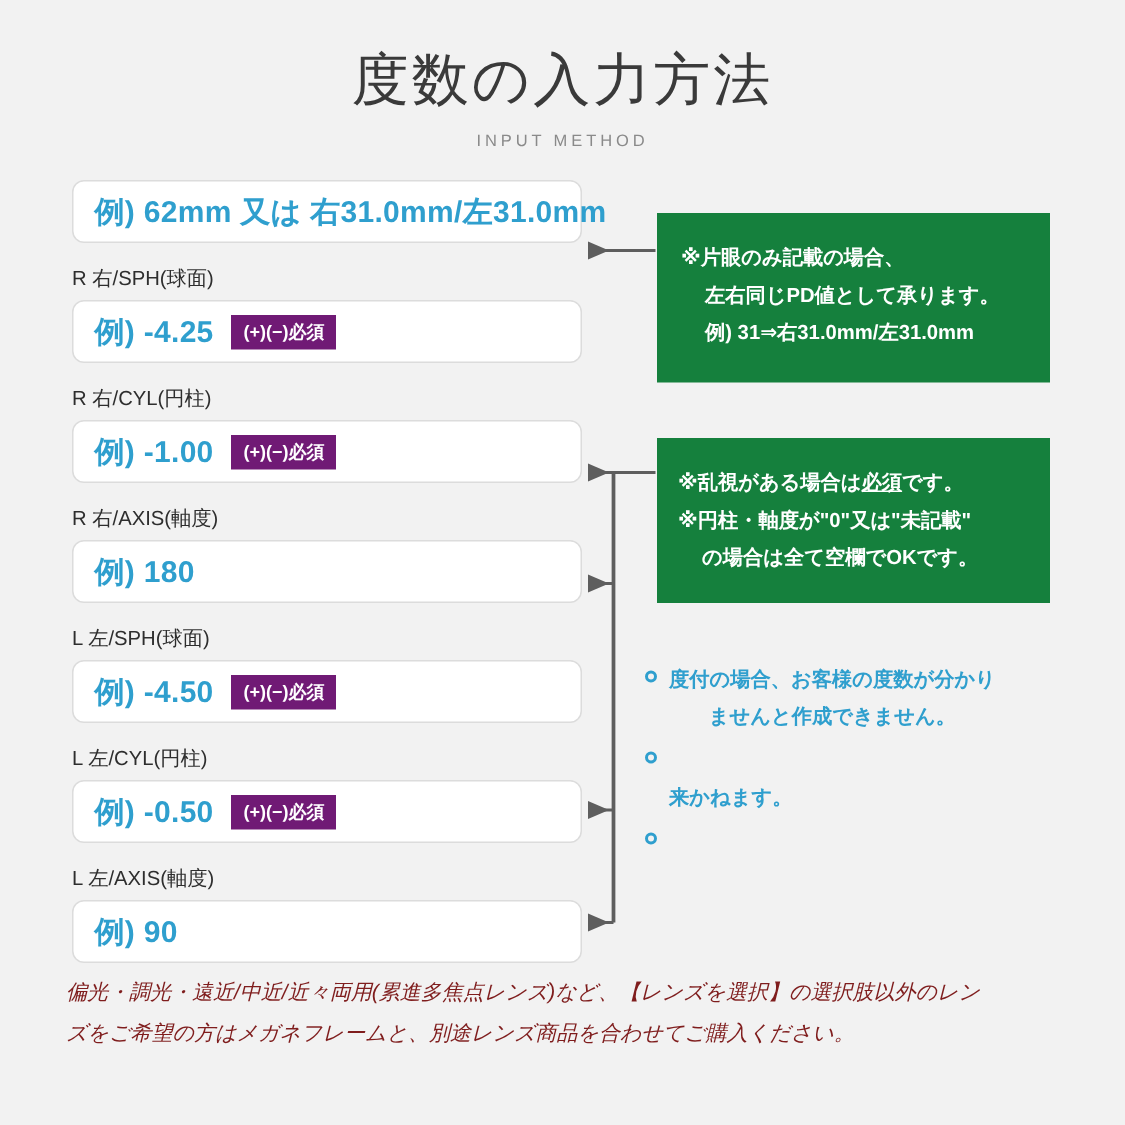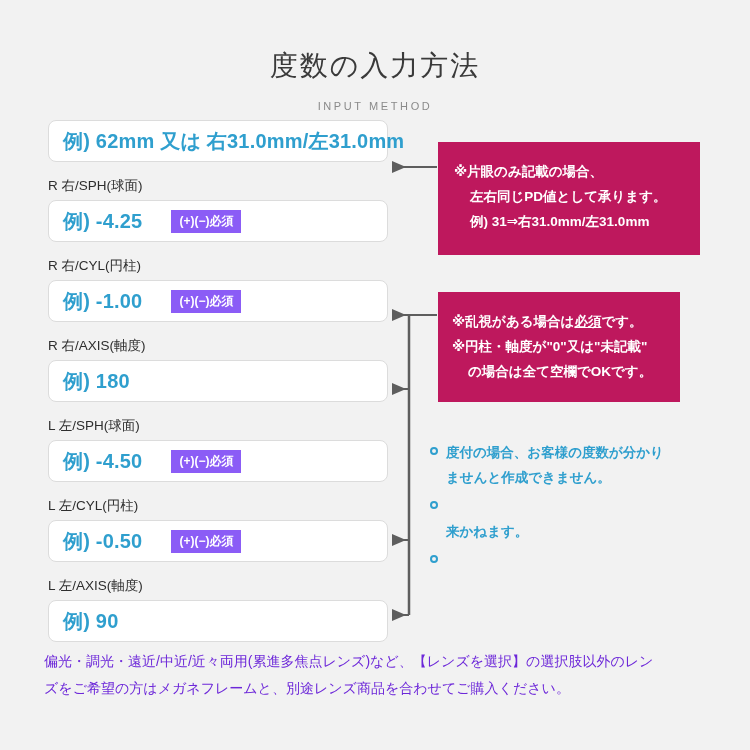--- a/index.html
+++ b/index.html
@@ -17,26 +17,26 @@
 
   
   .header {
     position: absolute;
     top: 34px;
     left: 0;
     width: 750px;
     text-align: center;
   }
   .page-title {
-    font-size: 28px;
+    font-size: 38px;
     line-height: 40px;
     color: #3a3a3a;
     letter-spacing: 2px;
     font-weight: 400;
-    margin: 12px;
+    margin: 0;
   }
   .page-subtitle {
     font-size: 11px;
     line-height: 16px;
     color: #8a8a8a;
     letter-spacing: 2.6px;
     margin-top: 12px;
   }
 
   
@@ -68,34 +68,34 @@
     margin-bottom: 14px;
   }
   .field-value {
     font-size: 20px;
     font-weight: bold;
     color: #2f9fce;
     letter-spacing: 0.2px;
     white-space: nowrap;
   }
   .field-badge {
-    margin-left: 29px;
-    background: #8b5cf6;
+    margin-left: 12px;
+    background: #701a75;
     color: #ffffff;
     font-size: 12px;
     font-weight: bold;
     line-height: 1;
     padding: 5px 8px 6px;
     white-space: nowrap;
   }
 
   
   .note-box {
     position: absolute;
-    background: #be185d;
+    background: #15803d;
     color: #ffffff;
     box-sizing: border-box;
   }
   .note-box .note-line {
     font-size: 13.5px;
     line-height: 25px;
     font-weight: bold;
     white-space: nowrap;
   }
   .note-line.indent { padding-left: 16px; }
@@ -104,31 +104,32 @@
   #note-pd {
     left: 438px;
     top: 142px;
     width: 262px;
     height: 113px;
     padding: 17px 0 0 16px;
   }
   #note-cyl {
     left: 438px;
     top: 292px;
-    width: 242px;
+    width: 262px;
     height: 110px;
     padding: 17px 0 0 14px;
   }
 
   
   .bullet-list {
     position: absolute;
     left: 430px;
     top: 440px;
     width: 290px;
+    text-align: center;
   }
   .bullet-item {
     display: flex;
     align-items: flex-start;
     margin-bottom: 4px;
   }
   .bullet-marker {
     flex: 0 0 auto;
     width: 8px;
     height: 8px;
@@ -158,22 +159,23 @@
   
   .footer {
     position: absolute;
     left: 44px;
     top: 648px;
     width: 666px;
   }
   .footer-line {
     font-size: 14px;
     line-height: 27px;
-    color: #6d28d9;
-    white-space: nowrap;
+    color: #7f1d1d;
+    white-space: nowrap;
+    font-style: italic;
   }
 </style>
 </head>
 <body>
 
 <div class="header">
   <h1 class="page-title">度数の入力方法</h1>
   <div class="page-subtitle">INPUT METHOD</div>
 </div>
 

